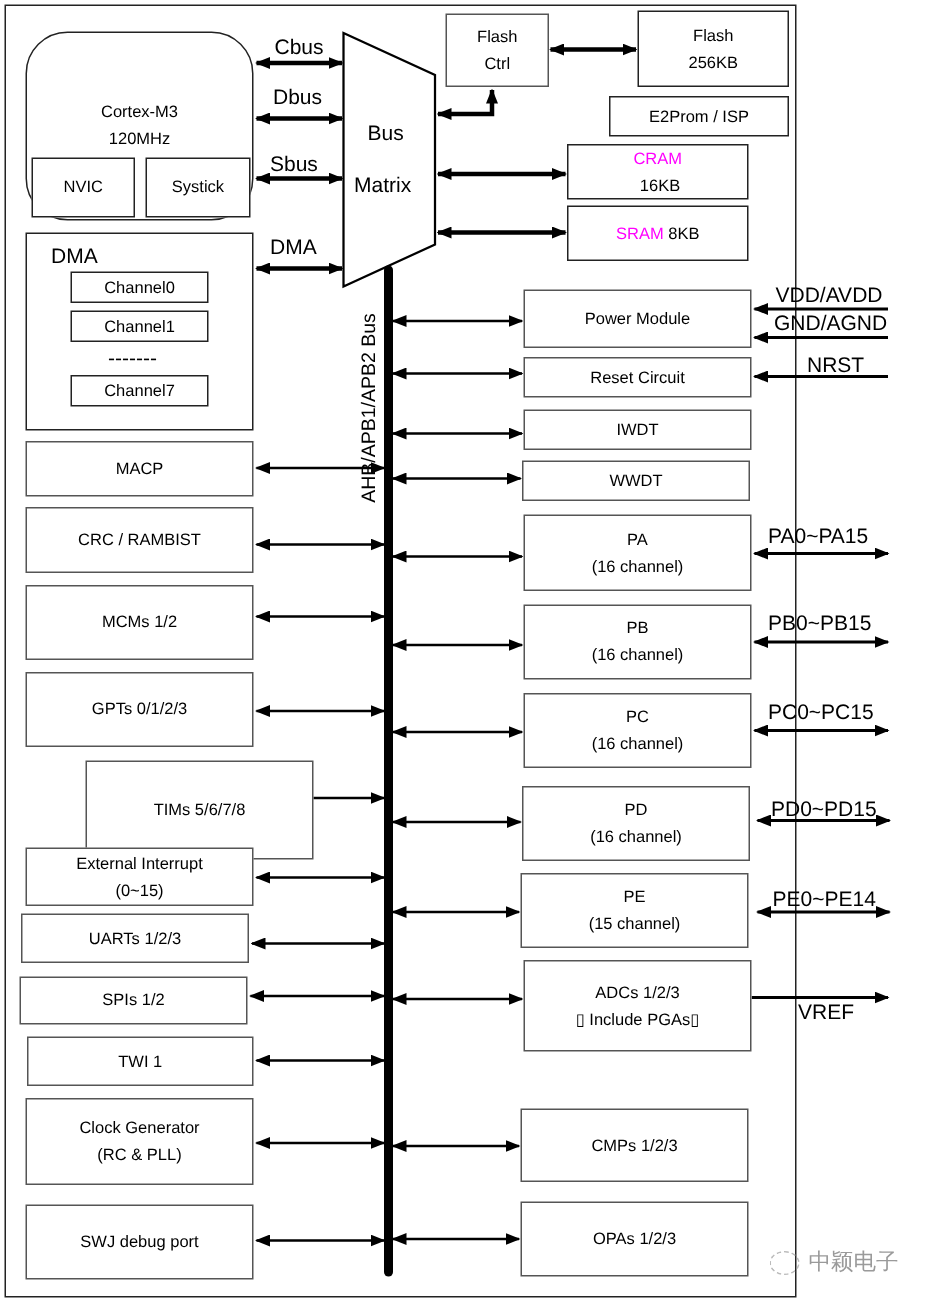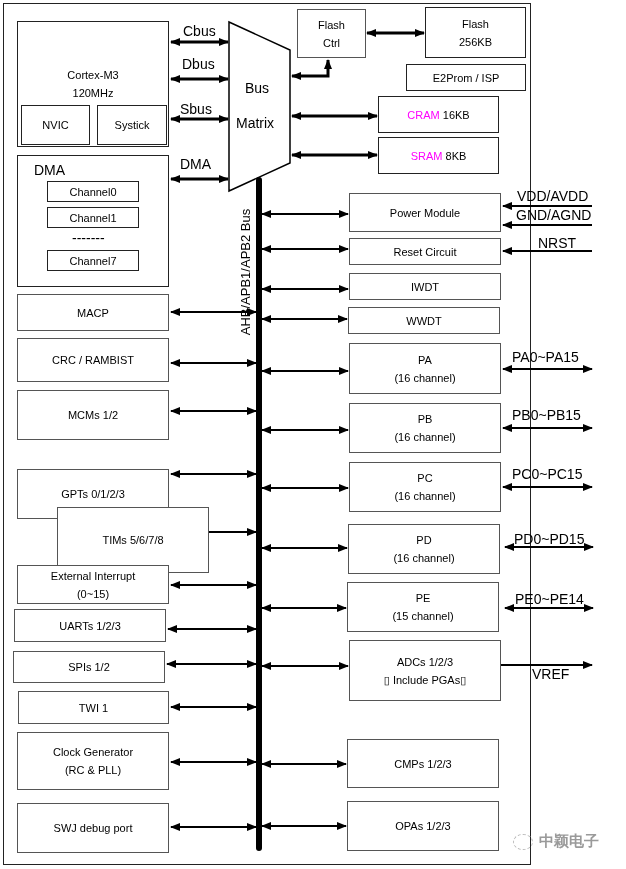--- a/index.html
+++ b/index.html
@@ -3,21 +3,21 @@
 <meta charset="utf-8">
 <style>
   html, body { margin: 0; padding: 0; background: #ffffff; }
   body { width: 626px; height: 869px; position: relative; overflow: hidden; font-family: "Liberation Sans", sans-serif; color: #000; }
   .frame { position: absolute; left: 3px; top: 3px; width: 528px; height: 862px; border: 1px solid #222; box-sizing: border-box; }
   .box { position: absolute; border: 1.5px solid #555; box-sizing: border-box; background: #fff; display: flex; flex-direction: column; align-items: center; justify-content: center; text-align: center; font-size: 11px; line-height: 18px; }
   .box.dark { border-color: #222; }
   .lbl { position: absolute; font-size: 14px; line-height: 16px; white-space: nowrap; }
   .magenta { color: #ff00ff; }
   svg.wires { position: absolute; left: 0; top: 0; }
-  .watermark { position: absolute; left: 513px; top: 832px; font-size: 15px; color: #9a9a9a; display: flex; align-items: center; gap: 6px; font-weight: bold; }
+  .watermark { position: absolute; left: 513px; top: 832px; font-size: 15px; color: #9a9a9a; display: flex; align-items: center; gap: 6px; }
   .wm-icon { width: 20px; height: 16px; border: 1px dashed #bbb; border-radius: 50%; box-sizing: border-box; }
 </style>
 </head>
 <body>
 
 <div class="frame"></div>
 
 <svg class="wires" width="626" height="869">
   <defs>
     <marker id="ah" markerWidth="10" markerHeight="8" refX="9" refY="4" orient="auto" markerUnits="userSpaceOnUse">
@@ -73,21 +73,21 @@
   <line x1="592" y1="225" x2="503" y2="225" stroke="#000" stroke-width="2" marker-end="url(#ah)"></line>
   <line x1="592" y1="251" x2="503" y2="251" stroke="#000" stroke-width="2" marker-end="url(#ah)"></line>
   <line x1="503" y1="369" x2="592" y2="369" stroke="#000" stroke-width="2" marker-start="url(#at)" marker-end="url(#ah)"></line>
   <line x1="503" y1="428" x2="592" y2="428" stroke="#000" stroke-width="2" marker-start="url(#at)" marker-end="url(#ah)"></line>
   <line x1="503" y1="487" x2="592" y2="487" stroke="#000" stroke-width="2" marker-start="url(#at)" marker-end="url(#ah)"></line>
   <line x1="505" y1="547" x2="593" y2="547" stroke="#000" stroke-width="2" marker-start="url(#at)" marker-end="url(#ah)"></line>
   <line x1="505" y1="608" x2="593" y2="608" stroke="#000" stroke-width="2" marker-start="url(#at)" marker-end="url(#ah)"></line>
   <line x1="501" y1="665" x2="592" y2="665" stroke="#000" stroke-width="2" marker-end="url(#ah)"></line>
 </svg>
 
-<div class="box dark" style="left:17px;top:21px;width:152px;height:126px;justify-content:flex-start;padding-top:44px;">
+<div class="box dark" style="left:17px;top:21px;width:152px;height:126px;justify-content:flex-start;padding-top:44px;border-radius:28px;">
   <span>Cortex-M3</span>
   <span>120MHz</span>
 </div>
 <div class="box dark" style="left:21px;top:105px;width:69px;height:40px;">
     <span>NVIC</span>
   </div>
 <div class="box dark" style="left:97px;top:105px;width:70px;height:40px;">
     <span>Systick</span>
   </div>
 
@@ -116,40 +116,40 @@
     <span>Flash</span>
     <span>Ctrl</span>
   </div>
 <div class="box dark" style="left:425px;top:7px;width:101px;height:51px;">
     <span>Flash</span>
     <span>256KB</span>
   </div>
 <div class="box dark" style="left:406px;top:64px;width:120px;height:27px;">
     <span>E2Prom / ISP</span>
   </div>
-<div class="box dark" style="left:378px;top:96px;width:121px;height:37px;flex-direction:row;">
+<div class="box dark" style="left:378px;top:96px;width:121px;height:37px;flex-direction:column;">
     <span class="magenta">CRAM</span>
     <span style="white-space:pre"> 16KB</span>
   </div>
 <div class="box dark" style="left:378px;top:137px;width:121px;height:37px;flex-direction:row;">
     <span class="magenta">SRAM</span>
     <span style="white-space:pre"> 8KB</span>
   </div>
 
 <div id="left-container">
     <div class="box" style="left: 17px; top: 294px; width: 152px; height: 37px;">
       <span>MACP</span>
     </div>
     <div class="box" style="left: 17px; top: 338px; width: 152px; height: 44px;">
       <span>CRC / RAMBIST</span>
     </div>
     <div class="box" style="left: 17px; top: 390px; width: 152px; height: 50px;">
       <span>MCMs 1/2</span>
     </div>
-    <div class="box" style="left: 17px; top: 448px; width: 152px; height: 50px; margin-top: 21px;">
+    <div class="box" style="left: 17px; top: 448px; width: 152px; height: 50px;">
       <span>GPTs 0/1/2/3</span>
     </div>
     <div class="box" style="left: 17px; top: 507px; width: 152px; height: 66px; margin-left: 40px;">
       <span>TIMs 5/6/7/8</span>
     </div>
     <div class="box" style="left: 17px; top: 565px; width: 152px; height: 39px;">
       <span>External Interrupt</span>
       <span>(0~15)</span>
     </div>
     <div class="box" style="left: 14px; top: 609px; width: 152px; height: 33px;">

